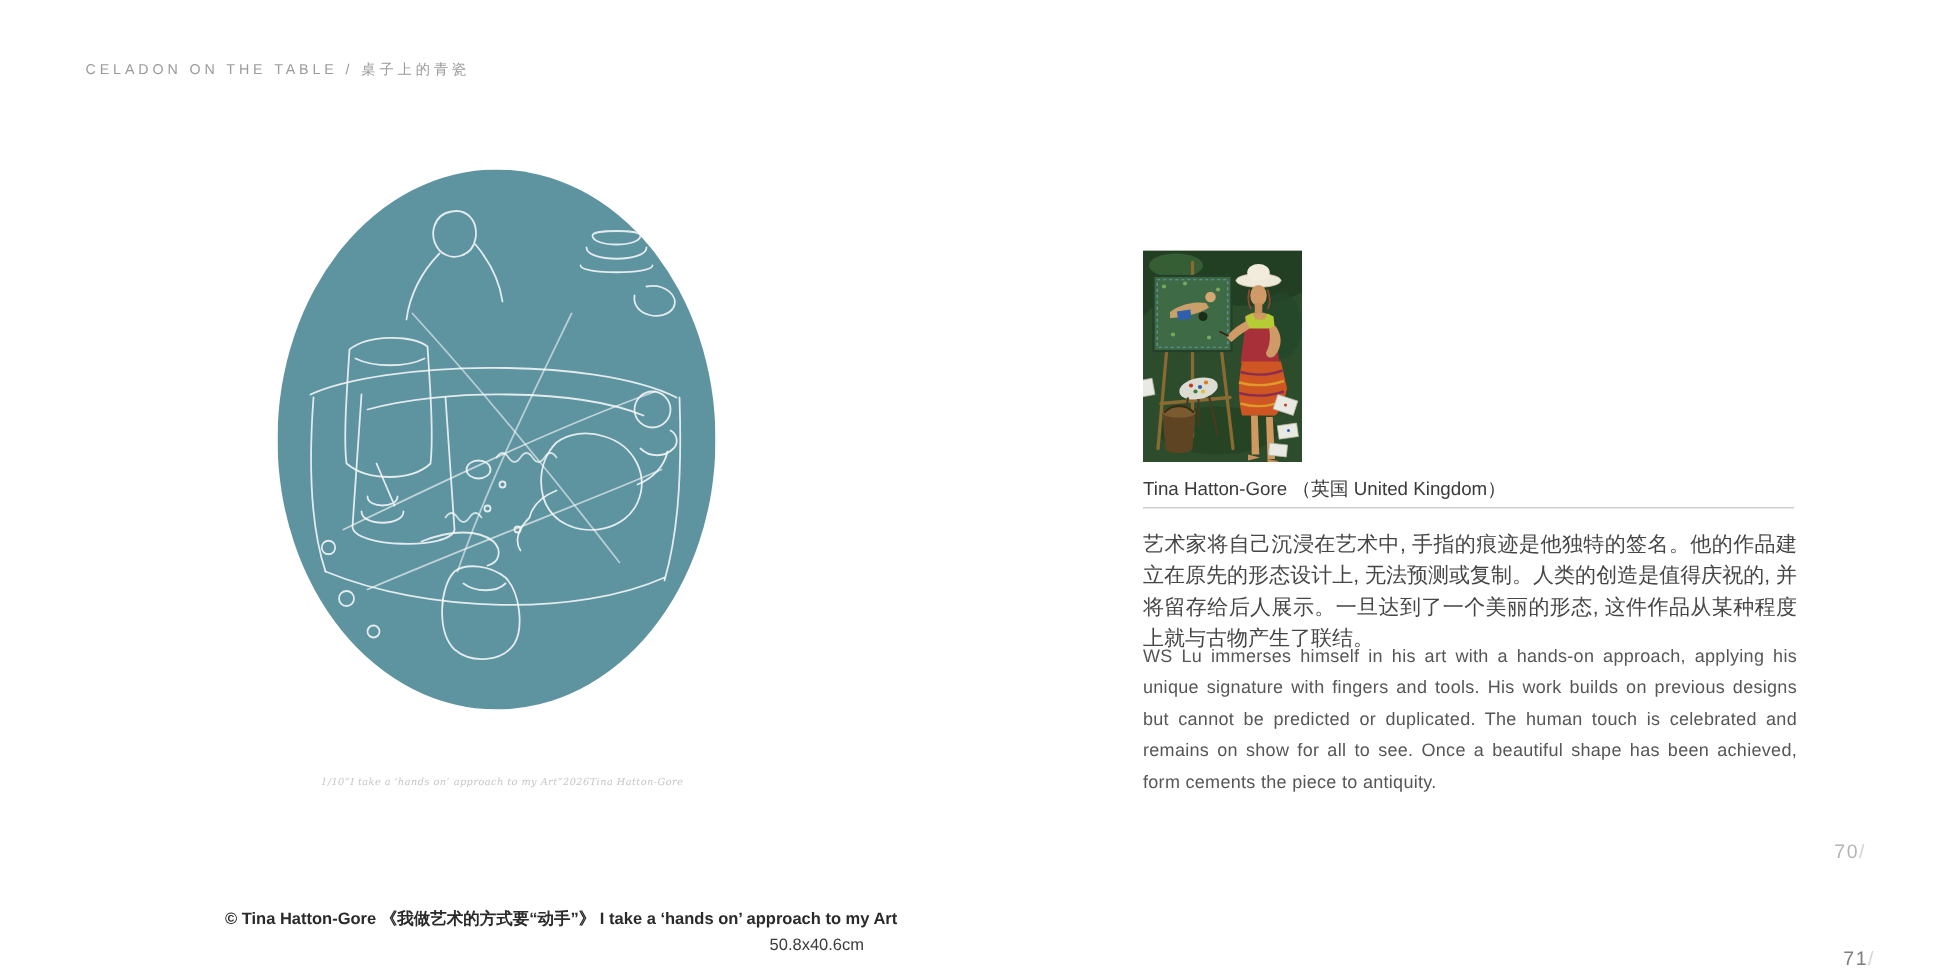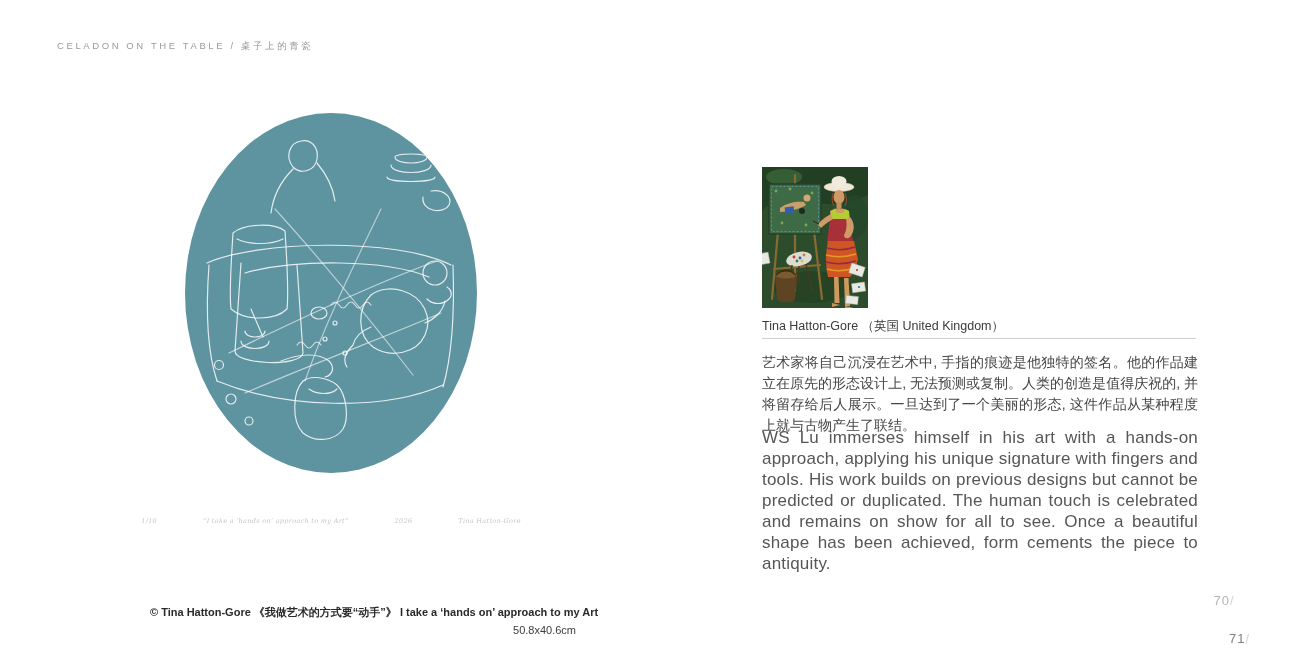--- a/index.html
+++ b/index.html
@@ -9,44 +9,44 @@
   }
   .header{
     position:absolute;left:57px;top:40px;
     font-size:9.5px;letter-spacing:2.6px;color:var(--header_gray,#9b9b9b);
     white-space:nowrap;
   }
   .artwork{position:absolute;left:185px;top:113px;width:292px;height:360px;}
   .artwork svg{display:block;width:100%;height:100%;}
   .pencil{
     position:absolute;left:214px;top:517px;width:234px;
-    display:flex;justify-content:center;align-items:baseline;
+    display:flex;justify-content:flex-start;align-items:baseline;
     font-family:"DejaVu Serif",serif;font-style:italic;
-    font-size:6.5px;color:var(--pencil,#c6c6c6);letter-spacing:.3px;white-space:nowrap;gap:46px;
+    font-size:6.5px;color:var(--pencil,#c6c6c6);letter-spacing:.3px;white-space:nowrap;
   }
   .caption{position:absolute;left:150px;top:564px;width:432px;margin-top:41px;}
   .caption-title{text-align:center;font-size:11px;font-weight:bold;color:#2a2a2a;white-space:nowrap;}
   .caption-size{text-align:right;padding-right:6px;font-size:11px;color:#3c3c3c;margin-top:4px;}
   .photo{position:absolute;left:762px;top:167px;width:106px;height:141px;}
   .photo svg{display:block;width:100%;height:100%;}
   .artist-name{
     position:absolute;left:762px;top:318px;width:436px;
     font-size:12.5px;font-weight:normal;color:var(--text_dark,#3a3a3a);white-space:nowrap;
   }
   .rule{position:absolute;left:762px;top:338px;width:434px;border-top:1px solid var(--rule,#cfcfcf);}
   .bio-zh{
     position:absolute;left:762px;top:352px;width:436px;margin:0;
     font-size:14px;line-height:21px;color:#454545;text-align:justify;
   }
   .bio-en{
     position:absolute;left:762px;top:427px;width:436px;margin:0;
-    font-size:17px;line-height:21px;color:#565656;text-align:justify;letter-spacing:.2px;
+    font-size:12px;line-height:21px;color:#565656;text-align:justify;letter-spacing:.2px;
   }
   .pn{position:absolute;font-size:13px;letter-spacing:1px;white-space:nowrap;}
-  .pn-left{left:1204px;top:593px;width:40px;text-align:center;color:var(--page_num_light,#b5b5b5);}
+  .pn-left{left:1204px;top:560px;width:40px;text-align:right;color:var(--page_num_light,#b5b5b5);}
   .pn-right{left:1204px;top:631px;width:46px;text-align:right;color:var(--page_num_dark,#7e7e7e);}
   .pn .slash{color:#d4d4d4;}
 </style>
 </head>
 <body>
 
 <div>
 
   <div class="header">CELADON ON THE TABLE / 桌子上的青瓷</div>
 

